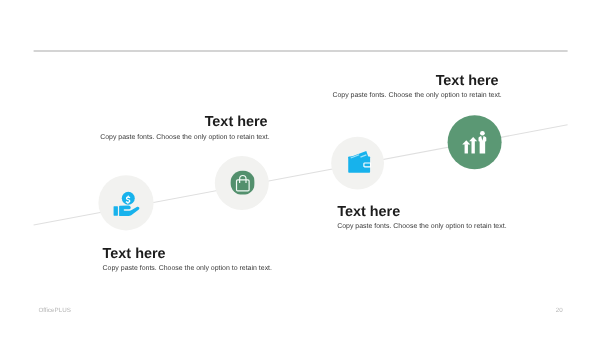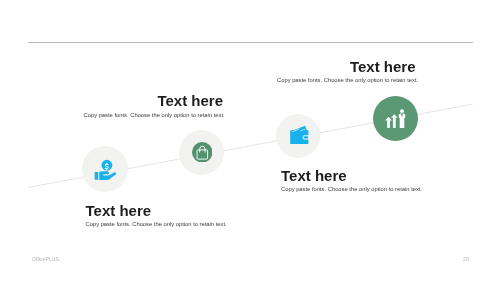--- a/index.html
+++ b/index.html
@@ -4,21 +4,21 @@
 <style>
   html,body{margin:0;padding:0;}
   body{width:500px;height:281px;background:#ffffff;overflow:hidden;
        font-family:"Liberation Sans",sans-serif;-webkit-font-smoothing:antialiased;}
   .slide{position:relative;width:500px;height:281px;background:#fff;overflow:hidden;}
   .rule{position:absolute;left:27.5px;top:42px;width:445px;height:1px;background:#b8b8b8;}
   .diag{position:absolute;left:0;top:0;width:500px;height:281px;}
   .node{position:absolute;border-radius:50%;background:#f2f2f0;}
   .icon{position:absolute;}
   .tblock{position:absolute;}
-  .title{font-weight:bold;color:#1d1d1d;font-size:15px;line-height:10px;white-space:nowrap;will-change:opacity;}
+  .title{font-weight:bold;color:#1d1d1d;font-size:12px;line-height:10px;white-space:nowrap;will-change:opacity;}
   .body{color:#3a3a3a;font-size:5.8px;line-height:7px;white-space:nowrap;margin-top:5.8px;will-change:opacity;}
   .ta-right{text-align:right;}
   .footer{position:absolute;left:32px;top:256px;font-size:5.2px;color:#b4b4b4;will-change:opacity;}
   .pageno{position:absolute;left:460px;top:256px;width:12px;text-align:center;font-size:5.2px;color:#b4b4b4;will-change:opacity;}
 </style>
 </head>
 <body>
 
 <div class="slide">
   <div class="rule"></div>

